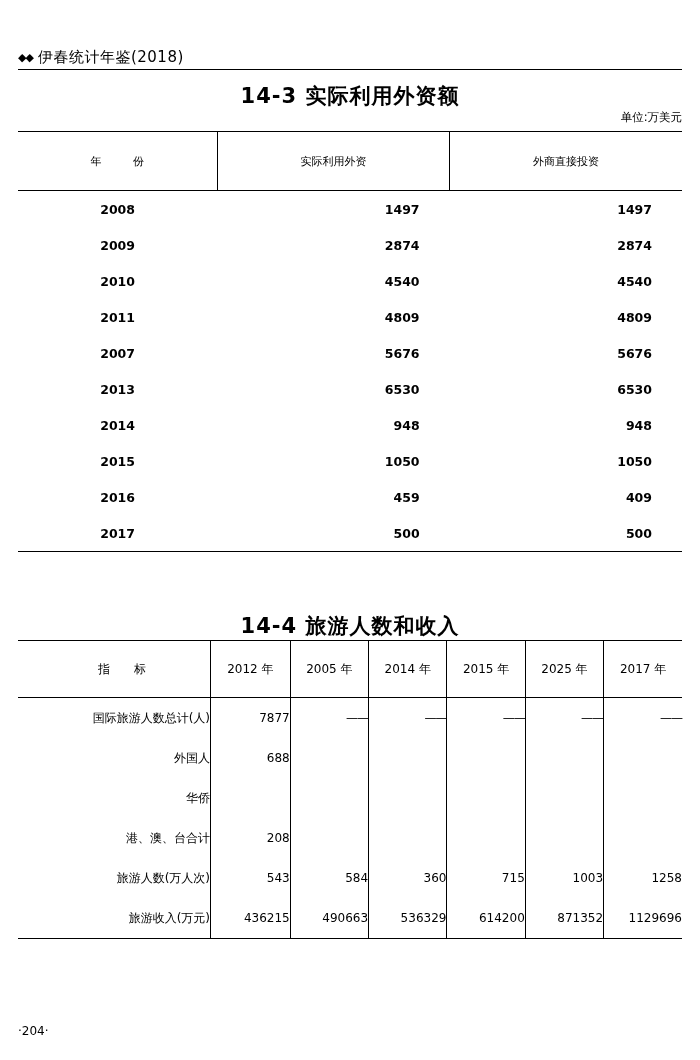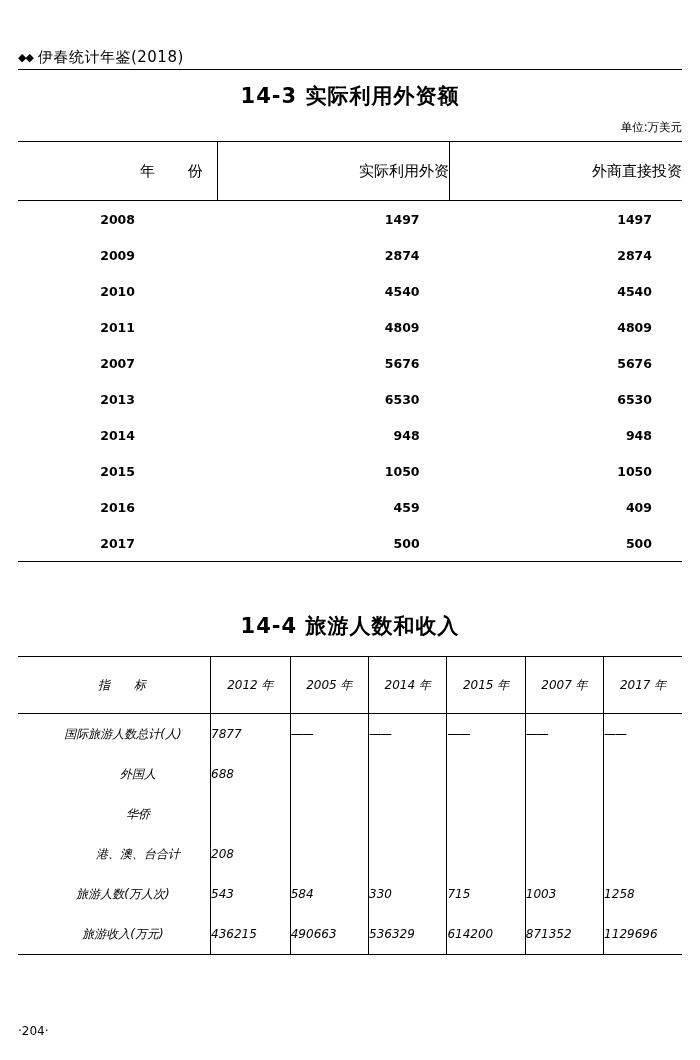--- a/index.html
+++ b/index.html
@@ -61,86 +61,84 @@
     text-align: center;
     font-size: 21px;
     font-weight: bold;
     font-family: "DejaVu Sans", "Liberation Sans", sans-serif;
     letter-spacing: 1px;
   }
   .unit-line {
     text-align: right;
     font-size: 11.5px;
     font-family: "DejaVu Sans", "Liberation Sans", sans-serif;
-    margin-top: 10px;
   }
 
   table {
     border-collapse: collapse;
     width: 100%;
     table-layout: fixed;
   }
   table td, table th {
     padding: 0;
     font-weight: normal;
   }
 
   
   #t143 {
     margin-top: 6px;
   }
   #t143 .rule-top td { border-top: 1.6px solid #000; }
   #t143 thead td {
     height: 58px;
-    text-align: right;
-    font-size: 15px;
+    text-align: center;
+    font-size: 11px;
     font-family: "DejaVu Sans", "Liberation Sans", sans-serif;
     border-bottom: 1.2px solid #000;
     vertical-align: middle;
   }
   #t143 thead td.v { border-right: 1px solid #000; }
   #t143 tbody td {
     height: 36px;
     font-size: 12.5px;
     font-family: "DejaVu Sans", "Liberation Sans", sans-serif;
     vertical-align: middle;
     font-weight: bold;
   }
   #t143 tbody td.year { text-align: center; }
   #t143 tbody td.num  { text-align: right; padding-right: 30px; }
   #t143 tbody tr:last-child td { border-bottom: 1.2px solid #000; }
 
   .sp-year { letter-spacing: 14px; padding-left: 14px; }
 
   
   #t144 {
-    margin-top: 16px;
-    font-style: italic;
+    margin-top: 0;
   }
   #t144 td {
     font-size: 12px;
     font-family: "DejaVu Sans", "Liberation Sans", sans-serif;
     vertical-align: middle;
   }
   #t144 thead td {
     height: 56px;
     text-align: center;
     border-top: 1.6px solid #000;
     border-bottom: 1.2px solid #000;
     border-right: 1px solid #000;
   }
   #t144 thead td:last-child { border-right: none; }
   #t144 tbody td {
     height: 40px;
-    text-align: left;
+    text-align: right;
     border-right: 1px solid #000;
   }
   #t144 tbody td:last-child { border-right: none; }
   #t144 tbody td.ind {
-    text-align: center;
+    text-align: right;
     padding-left: 18px;
   }
   #t144 tbody td.ind.indent  { padding-left: 48px; }
   #t144 tbody tr:last-child td { border-bottom: 1.2px solid #000; }
   .dash { letter-spacing: -1px; }
 
   .sp-ind { letter-spacing: 10px; padding-left: 26px; }
 
   
   .folio {
@@ -251,21 +249,21 @@
         <col style="width:11.8%">
         <col style="width:11.8%">
       </colgroup>
       <thead>
         <tr>
           <td><span class="sp-ind">指    标</span></td>
           <td>2012 年</td>
           <td>2005 年</td>
           <td>2014 年</td>
           <td>2015 年</td>
-          <td>2007 年</td>
+          <td>2025 年</td>
           <td>2017 年</td>
         </tr>
       </thead>
       <tbody>
         <tr>
           <td class="ind">国际旅游人数总计(人)</td>
           <td>7877</td>
           <td class="dash">——</td>
           <td class="dash">——</td>
           <td class="dash">——</td>
@@ -296,21 +294,21 @@
           <td></td>
           <td></td>
           <td></td>
           <td></td>
           <td></td>
         </tr>
         <tr>
           <td class="ind">旅游人数(万人次)</td>
           <td>543</td>
           <td>584</td>
-          <td>330</td>
+          <td>360</td>
           <td>715</td>
           <td>1003</td>
           <td>1258</td>
         </tr>
         <tr>
           <td class="ind">旅游收入(万元)</td>
           <td>436215</td>
           <td>490663</td>
           <td>536329</td>
           <td>614200</td>

